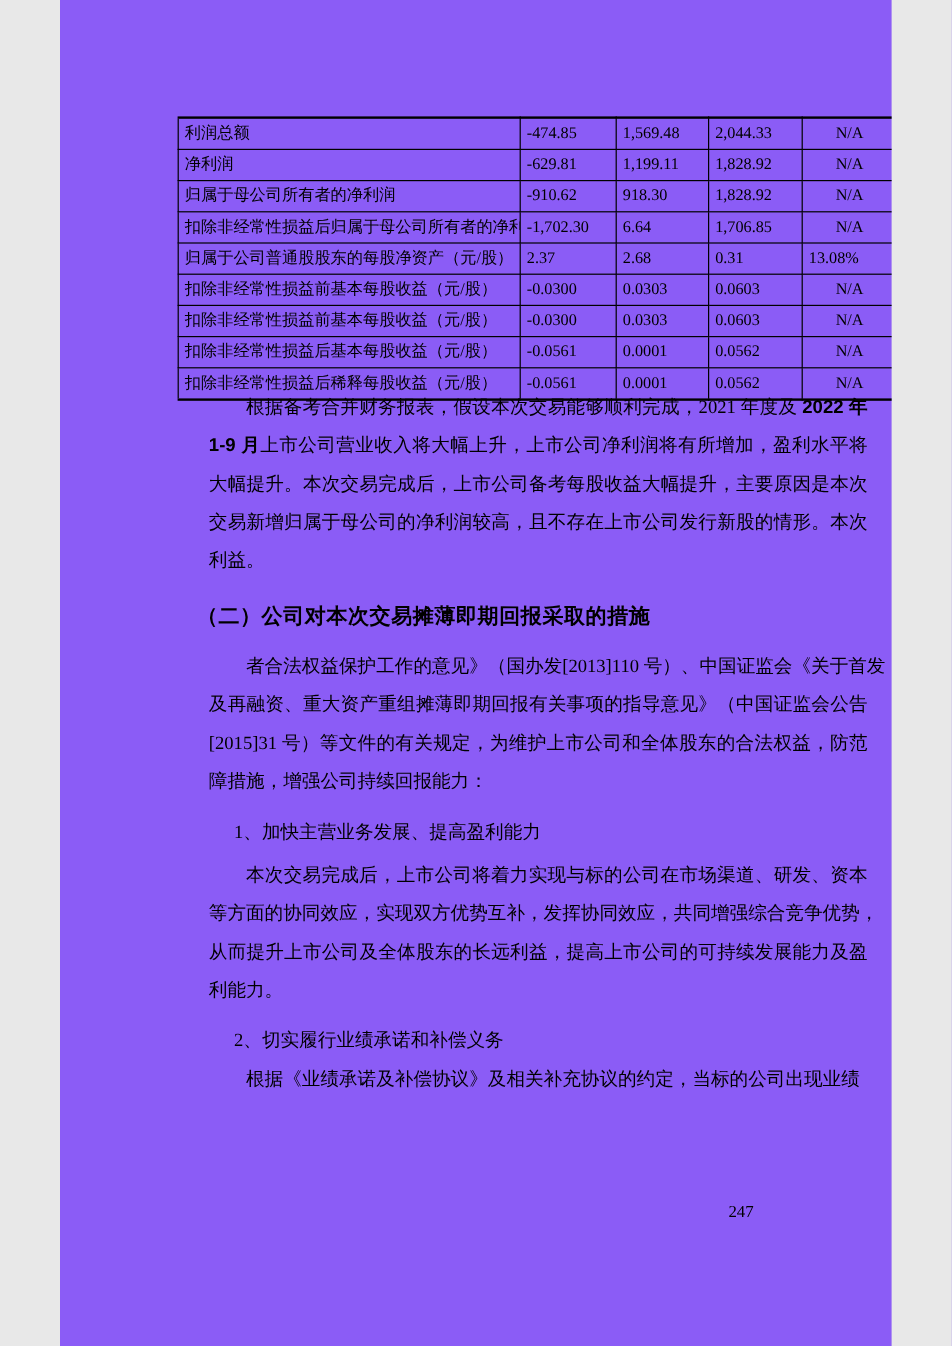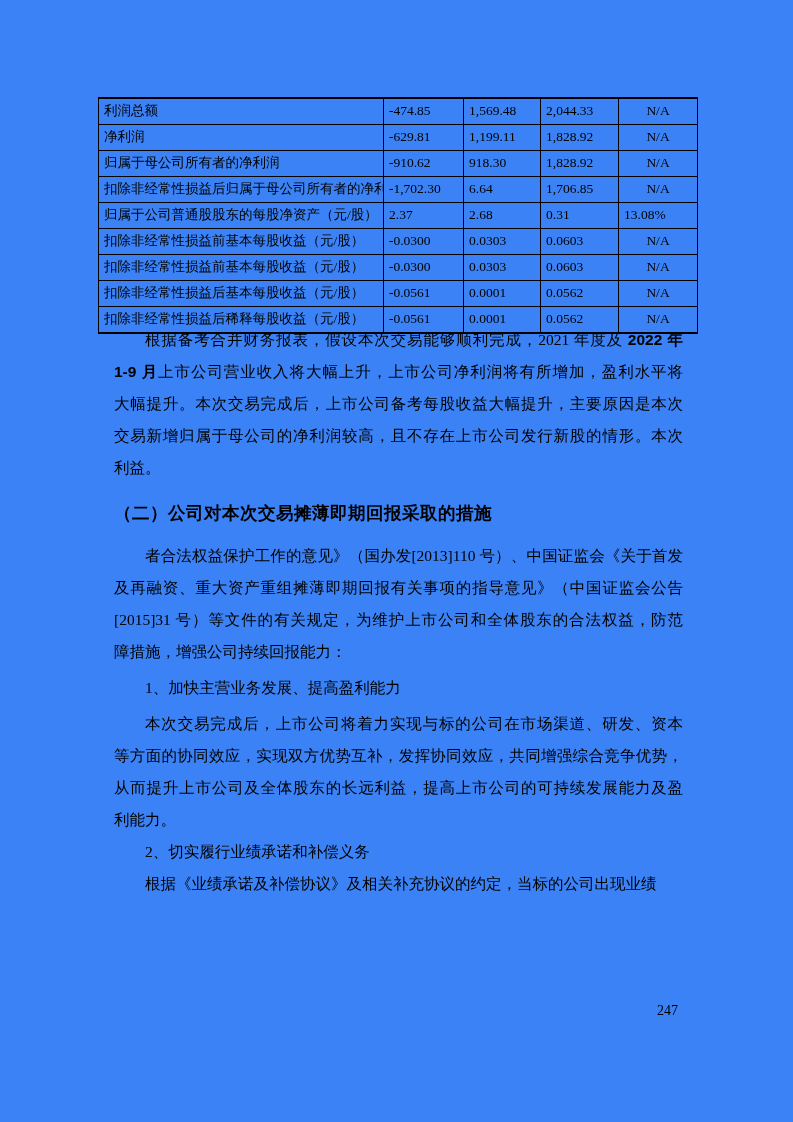--- a/index.html
+++ b/index.html
@@ -1,21 +1,21 @@
 <!DOCTYPE html>
 <html><head>
 <meta charset="utf-8">
 <style>
   html, body { margin: 0; padding: 0; background: #e8e8e8; }
   .page {
     position: relative;
-    width: 793px;
+    width: 693px;
     height: 1122px;
     margin: 0 auto;
-    background: #3b82f6;
+    background: #8b5cf6;
     overflow: hidden;
     font-family: "Liberation Serif", "DejaVu Serif", serif;
     color: #000;
   }
   
   table.fin {
     position: absolute;
     left: 98px;
     top: 97px;
     width: 599px;
@@ -46,21 +46,21 @@
     width: 569px;
     font-size: 15.5px;
     line-height: 32px;
   }
   .line {
     text-align: justify;
     text-align-last: justify;
     white-space: nowrap;
   }
   .line.last { text-align-last: left; }
-  .para { margin: 0; }
+  .para { margin: 10px; }
   .para .line:first-child { text-indent: 2em; }
   .para1 { margin-top: 8px; }
   .para2 { margin-top: 14px; }
   .para3 { margin-top: 4px; }
   .para4 { margin-top: 0; }
   .b {
     font-weight: 700;
     font-family: "Liberation Sans", "DejaVu Sans", sans-serif;
   }
   h2.sect {

